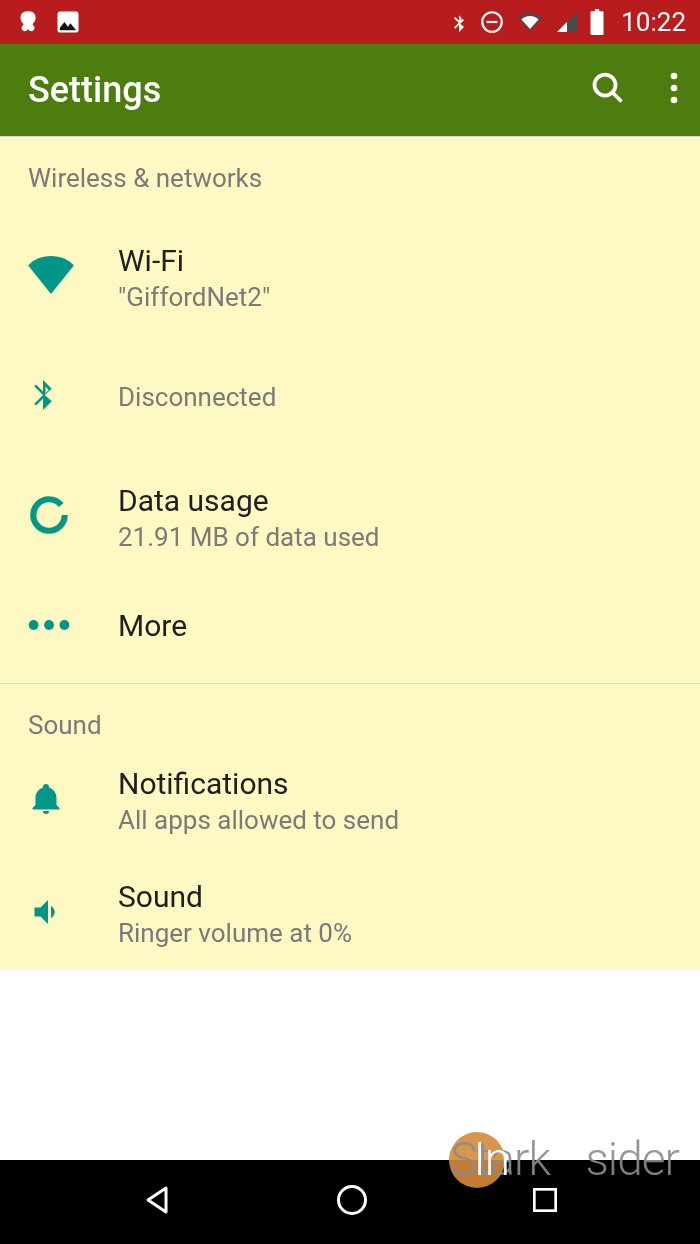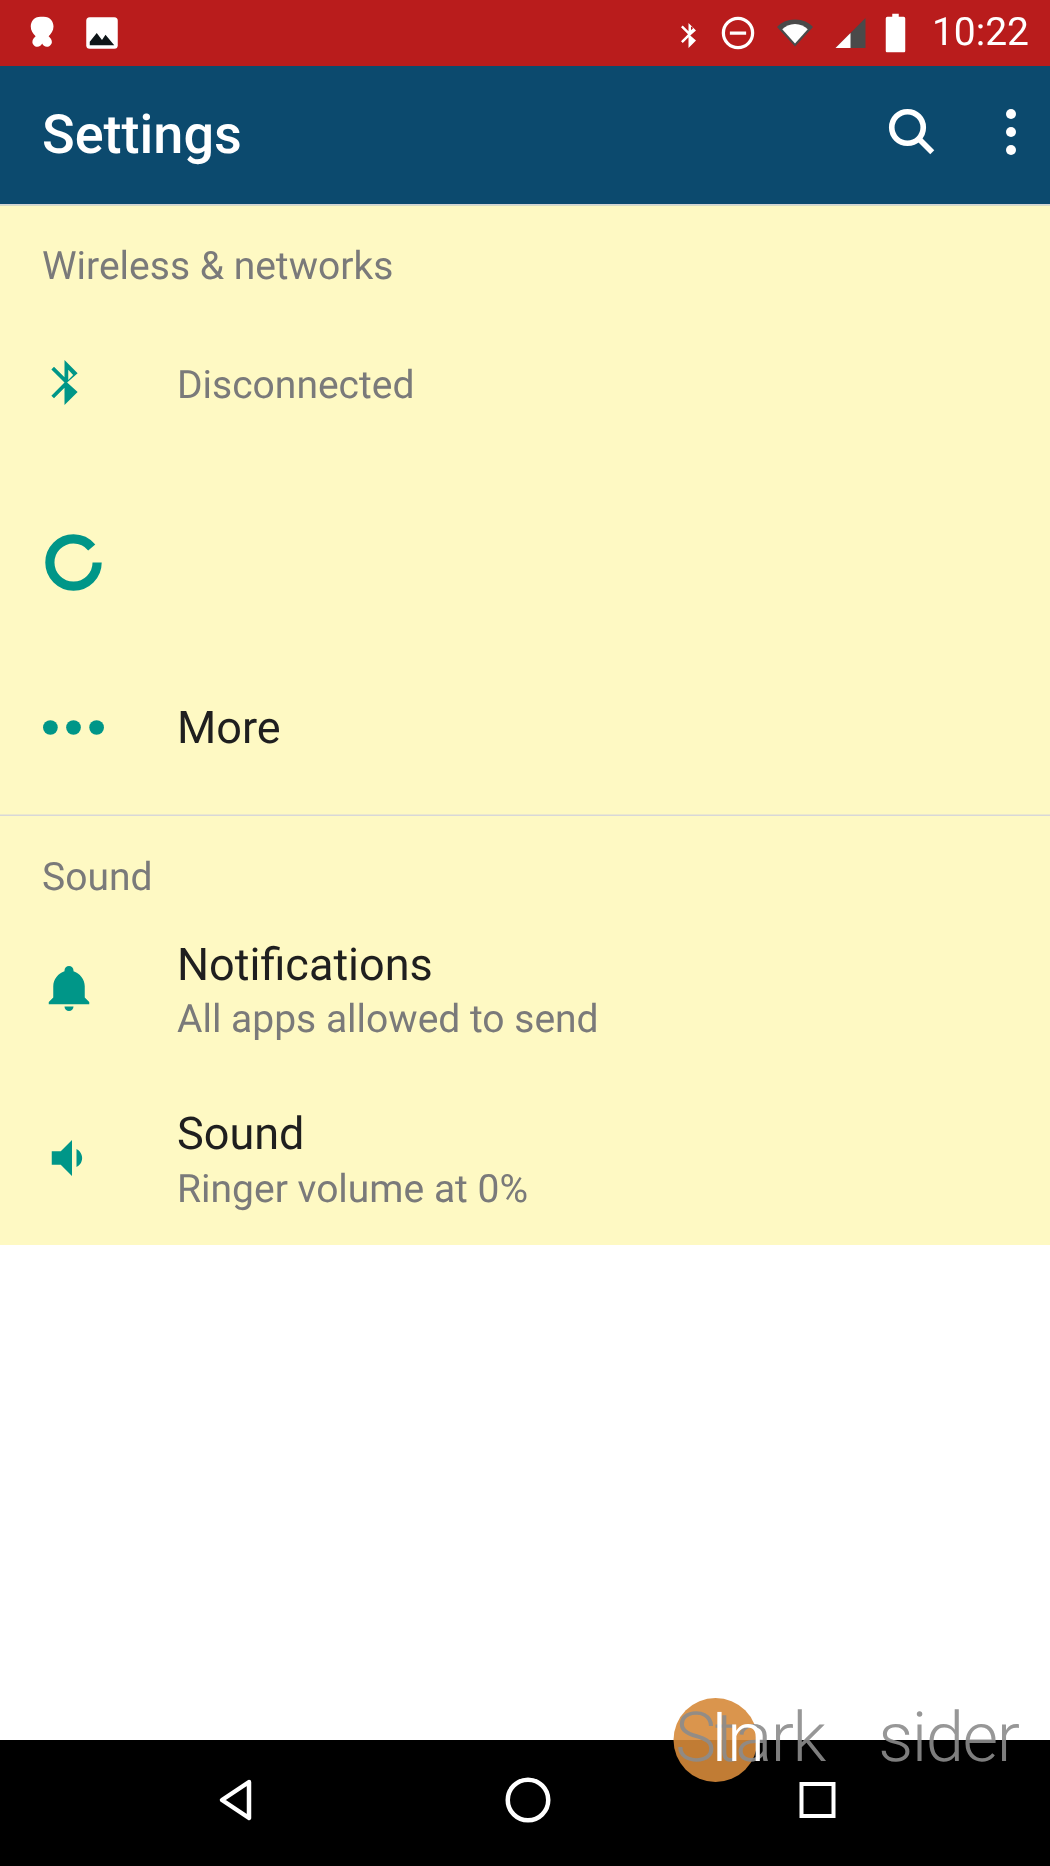--- a/index.html
+++ b/index.html
@@ -19,21 +19,21 @@
       justify-content: space-between;
       padding: 0 14px;
       color: #fff;
     }
     .status-left { display: flex; align-items: center; gap: 14px; }
     .status-right { display: flex; align-items: center; gap: 10px; }
     .status-time { font-size: 26px; font-weight: 400; margin-left: 6px; }
     .status-icon { display: inline-flex; align-items: center; justify-content: center; }
     .app-bar {
       height: 93px;
-      background: #0c4a6e;
+      background: #4d7c0f;
       display: flex;
       align-items: center;
       justify-content: space-between;
       padding: 0 22px 0 28px;
       color: #fff;
       border-bottom: 1px solid #d6d6d6;
     }
     .app-title { font-size: 36px; font-weight: 500; }
     .app-actions { display: flex; align-items: center; gap: 44px; }
     .content { background: #fef9c3; }
@@ -174,20 +174,33 @@
           <circle cx="3" cy="21" r="2.5"></circle>
         </svg>
     </span>
   </div>
 </div>
 
 <div class="content">
 
   <div class="section-header">Wireless &amp; networks</div>
 
+  <div class="list-item" style="margin-top:20px;">
+    <div class="list-icon">
+      <span>
+        <svg width="46" height="38" viewBox="0 0 24 20" fill="#009688">
+            <path d="M12 0C7 0 2.5 2 0 5l12 15L24 5c-2.5-3-7-5-12-5z"></path>
+          </svg>
+      </span>
+    </div>
+    <div class="list-text">
+      <div class="list-title">Wi-Fi</div>
+      <div class="list-sub">"GiffordNet2"</div>
+    </div>
+  </div>
 
   <div class="list-item">
     <div class="list-icon">
       <span>
         <svg width="30" height="44" viewBox="0 0 24 24" fill="#009688">
             <path d="M12 0v9.2L6.4 3.6 5 5l7 7-7 7 1.4 1.4L12 14.8V24l7-7-5.6-5 5.6-5-7-7zm2 5.2L16.6 8 14 10.6V5.2zm0 13.6L16.6 16 14 13.4v5.4z"></path>
           </svg>
       </span>
     </div>
     <div class="list-text">
@@ -195,20 +208,24 @@
     </div>
   </div>
 
   <div class="list-item">
     <div class="list-icon">
       <span>
         <svg width="42" height="42" viewBox="0 0 24 24" fill="none" stroke="#009688" stroke-width="3.5">
             <circle cx="12" cy="12" r="9" stroke-dasharray="50 8"></circle>
           </svg>
       </span>
+    </div>
+    <div class="list-text">
+      <div class="list-title">Data usage</div>
+      <div class="list-sub">21.91 MB of data used</div>
     </div>
   </div>
 
   <div class="list-item single">
     <div class="list-icon">
       <span>
         <svg width="42" height="12" viewBox="0 0 30 8" fill="#009688">
             <circle cx="4" cy="4" r="3.5"></circle>
             <circle cx="15" cy="4" r="3.5"></circle>
             <circle cx="26" cy="4" r="3.5"></circle>

